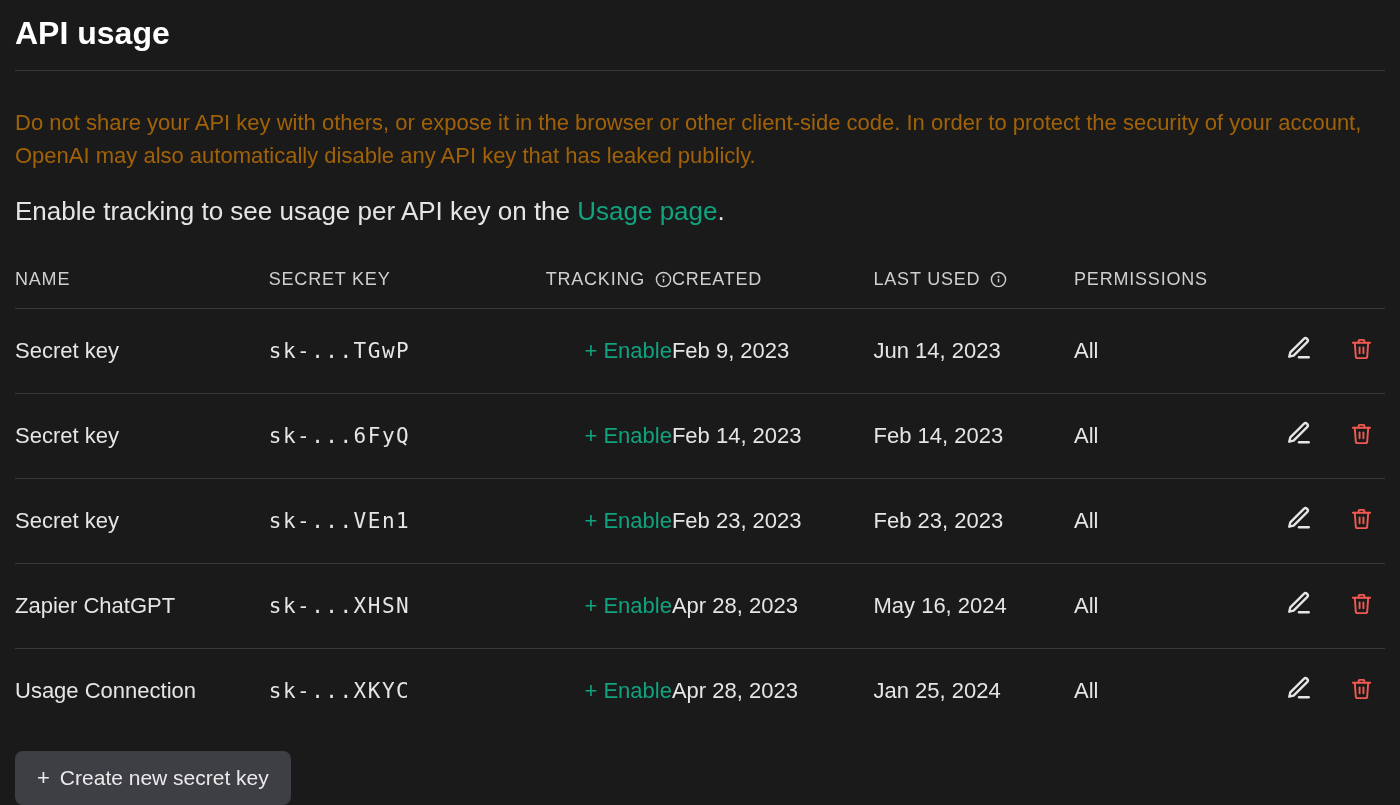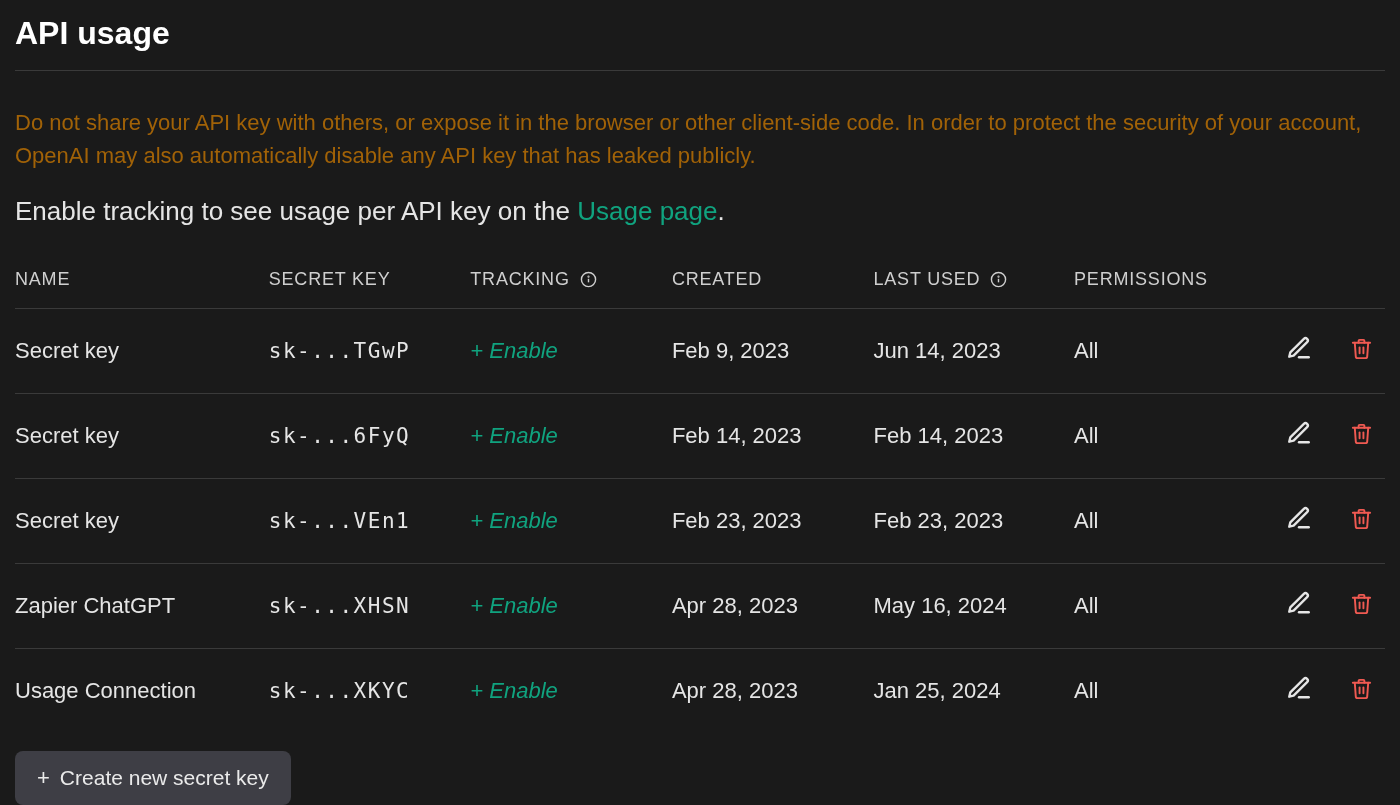--- a/index.html
+++ b/index.html
@@ -54,34 +54,33 @@
       padding: 26px 0;
       border-bottom: 1px solid #3a3a3a;
       color: #e5e5e5;
       vertical-align: middle;
     }
     tbody tr:last-child td {
       border-bottom: none;
     }
     .col-name { width: 253px; margin-left: 48px; }
     .col-secret { width: 201px; }
-    .col-tracking { width: 201px; }
+    .col-tracking { width: 201px; text-align: right; }
     .col-created { width: 201px; }
     .col-lastused { width: 200px; }
     .col-permissions { width: 190px; }
     .col-actions { width: 120px; text-align: right; padding-right: 12px;}
     .secret-key {
       font-family: ui-monospace, SFMono-Regular, Menlo, monospace;
       letter-spacing: 1.5px;
       font-size: 21px;
     }
     .enable-link {
       color: #10a37f;
       cursor: pointer;
-      font-style: italic;
     }
     .info-icon {
       display: inline-flex;
       vertical-align: middle;
       margin-left: 4px;
       position: relative;
       top: -1px;
     }
     .info-icon svg {
       width: 17px;

